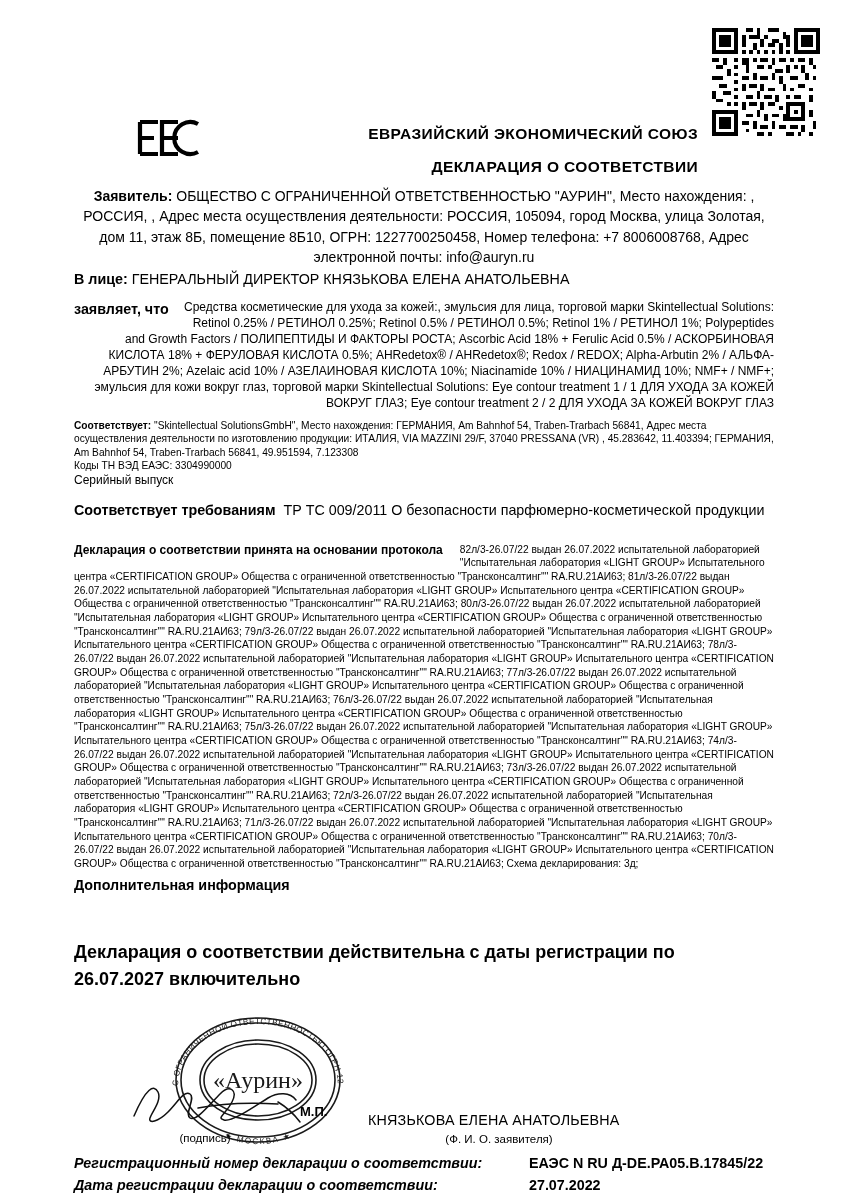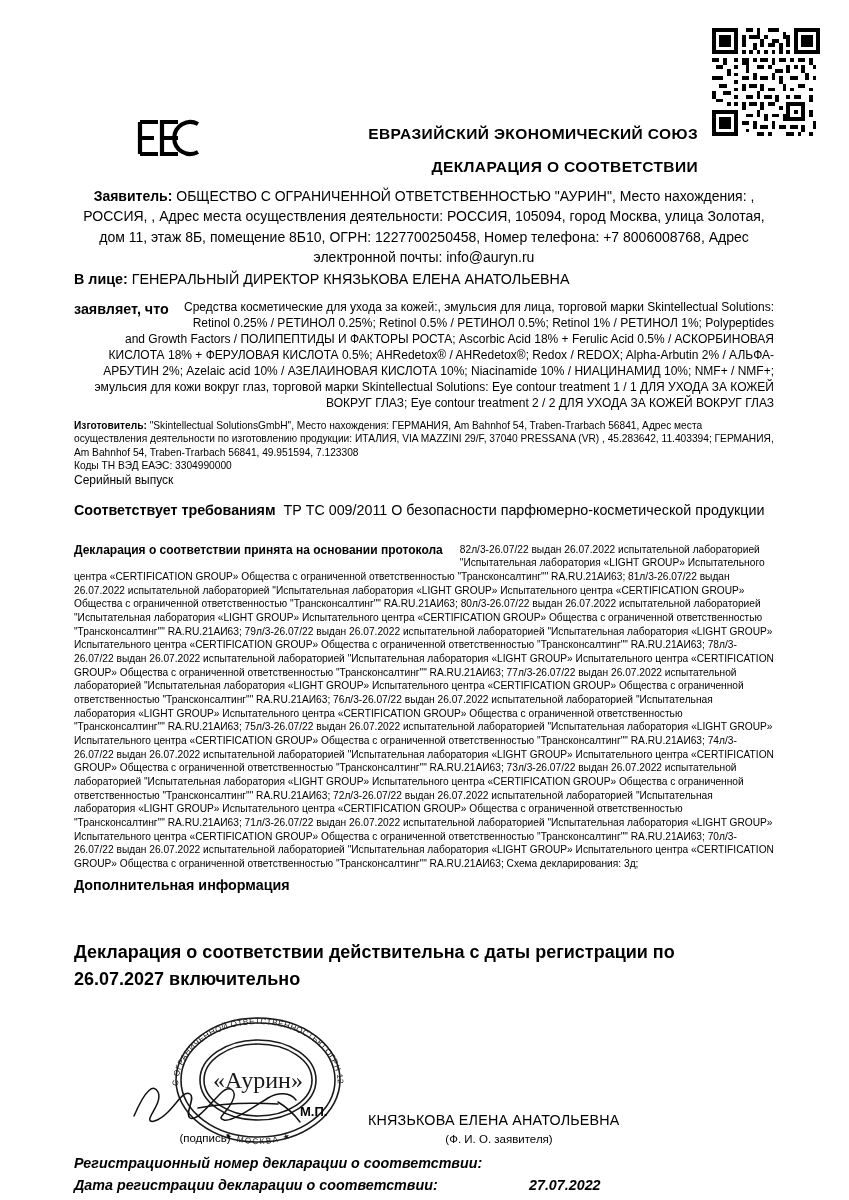--- a/index.html
+++ b/index.html
@@ -210,21 +210,21 @@
     width: 702px;
   }
   .reg-row {
     display: flex;
     font-size: 14.3px;
     font-weight: bold;
     line-height: 1.55;
   }
   .reg-row .rk { width: 455px; font-style: italic; }
   .reg-row .rv { font-weight: bold; }
-  .reg-row.second .rv { font-weight: bold; font-style: italic; }
+  .reg-row.second .rv { font-weight: bold; }
 </style>
 </head>
 <body>
 
 <div class="page">
 
   <div class="qr">
     <svg width="108" height="108" viewBox="0 0 29 29" shape-rendering="crispEdges">
       <rect width="29" height="29" fill="#fff"></rect>
       <g fill="#000">
@@ -386,21 +386,21 @@
       <span class="lbl">В лице:</span>
       <span>ГЕНЕРАЛЬНЫЙ ДИРЕКТОР КНЯЗЬКОВА ЕЛЕНА АНАТОЛЬЕВНА</span>
     </div>
 
     <div class="declares-row">
       <span class="declares-label">заявляет, что</span>
       <div class="declares-text">Средства косметические для ухода за кожей:, эмульсия для лица, торговой марки Skintellectual Solutions: Retinol 0.25% / РЕТИНОЛ 0.25%; Retinol 0.5% / РЕТИНОЛ 0.5%; Retinol 1% / РЕТИНОЛ 1%; Polypeptides and Growth Factors / ПОЛИПЕПТИДЫ И ФАКТОРЫ РОСТА; Ascorbic Acid 18% + Ferulic Acid 0.5% / АСКОРБИНОВАЯ КИСЛОТА 18% + ФЕРУЛОВАЯ КИСЛОТА 0.5%; AHRedetox® / AHRedetox®; Redox / REDOX; Alpha-Arbutin 2% / АЛЬФА-АРБУТИН 2%; Azelaic acid 10% / АЗЕЛАИНОВАЯ КИСЛОТА 10%; Niacinamide 10% / НИАЦИНАМИД 10%; NMF+ / NMF+; эмульсия для кожи вокруг глаз, торговой марки Skintellectual Solutions: Eye contour treatment 1 / 1 ДЛЯ УХОДА ЗА КОЖЕЙ ВОКРУГ ГЛАЗ; Eye contour treatment 2 / 2 ДЛЯ УХОДА ЗА КОЖЕЙ ВОКРУГ ГЛАЗ</div>
     </div>
 
     <div class="manufacturer">
-      <span class="lbl">Изготовитель:</span>
+      <span class="lbl">Соответствует:</span>
       <span>"Skintellectual SolutionsGmbH", Место нахождения: ГЕРМАНИЯ, Am Bahnhof 54, Traben-Trarbach 56841, Адрес места осуществления деятельности по изготовлению продукции: ИТАЛИЯ, VIA MAZZINI 29/F, 37040 PRESSANA (VR) , 45.283642, 11.403394; ГЕРМАНИЯ, Am Bahnhof 54, Traben-Trarbach 56841, 49.951594, 7.123308</span>
     </div>
     <div class="codes">Коды ТН ВЭД ЕАЭС: 3304990000</div>
     <div class="serial">Серийный выпуск</div>
 
     <div class="conformity">
       <span class="lbl">Соответствует требованиям</span>
       &nbsp;<span>ТР ТС 009/2011 О безопасности парфюмерно-косметической продукции</span>
     </div>
 
@@ -447,20 +447,21 @@
   </div>
 
   <div class="sig-caption">(подпись)</div>
   <div class="mp">М.П.</div>
   <div class="signer-name">КНЯЗЬКОВА ЕЛЕНА АНАТОЛЬЕВНА</div>
   <div class="signer-caption">(Ф. И. О. заявителя)</div>
 
   <div class="reg-rows">
     <div class="reg-row">
       <div class="rk">Регистрационный номер декларации о соответствии:</div>
+      <div class="rv">ЕАЭС N RU Д-DE.РА05.В.17845/22</div>
     </div>
     <div class="reg-row second">
       <div class="rk">Дата регистрации декларации о соответствии:</div>
       <div class="rv">27.07.2022</div>
     </div>
   </div>
 
 </div>
 
 </body></html>

